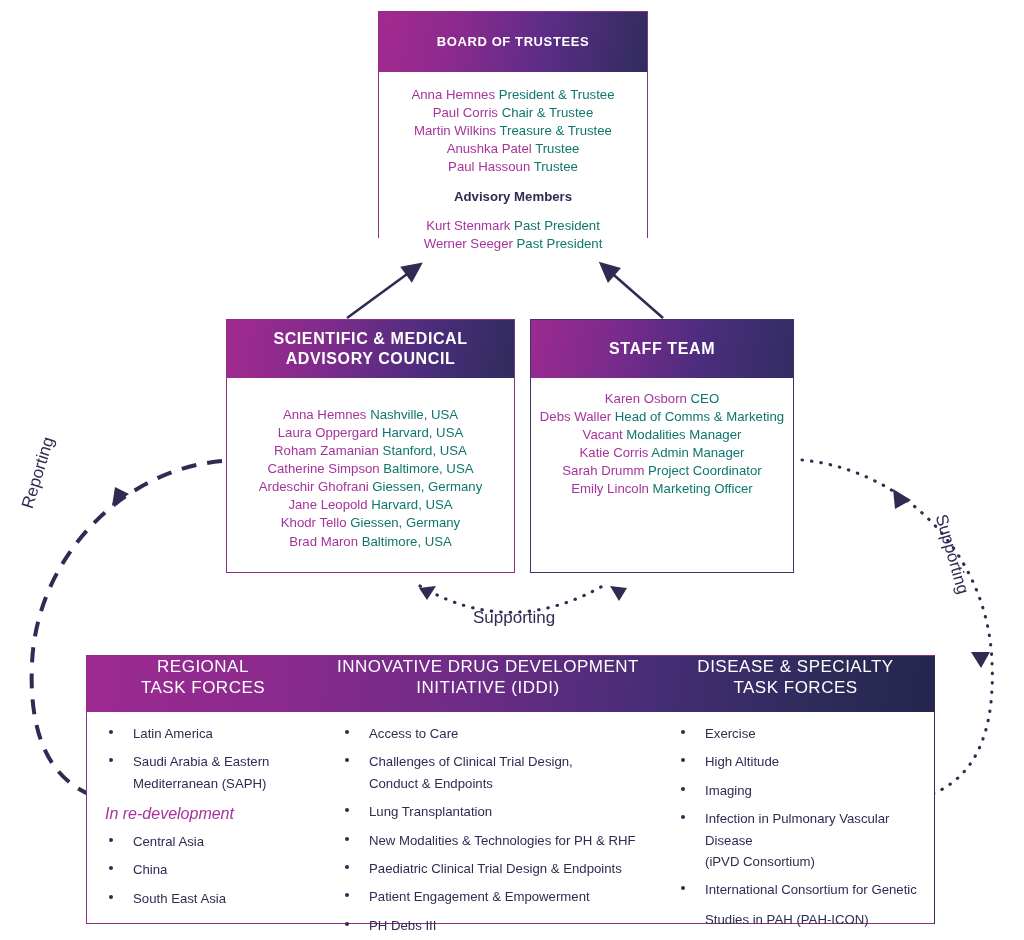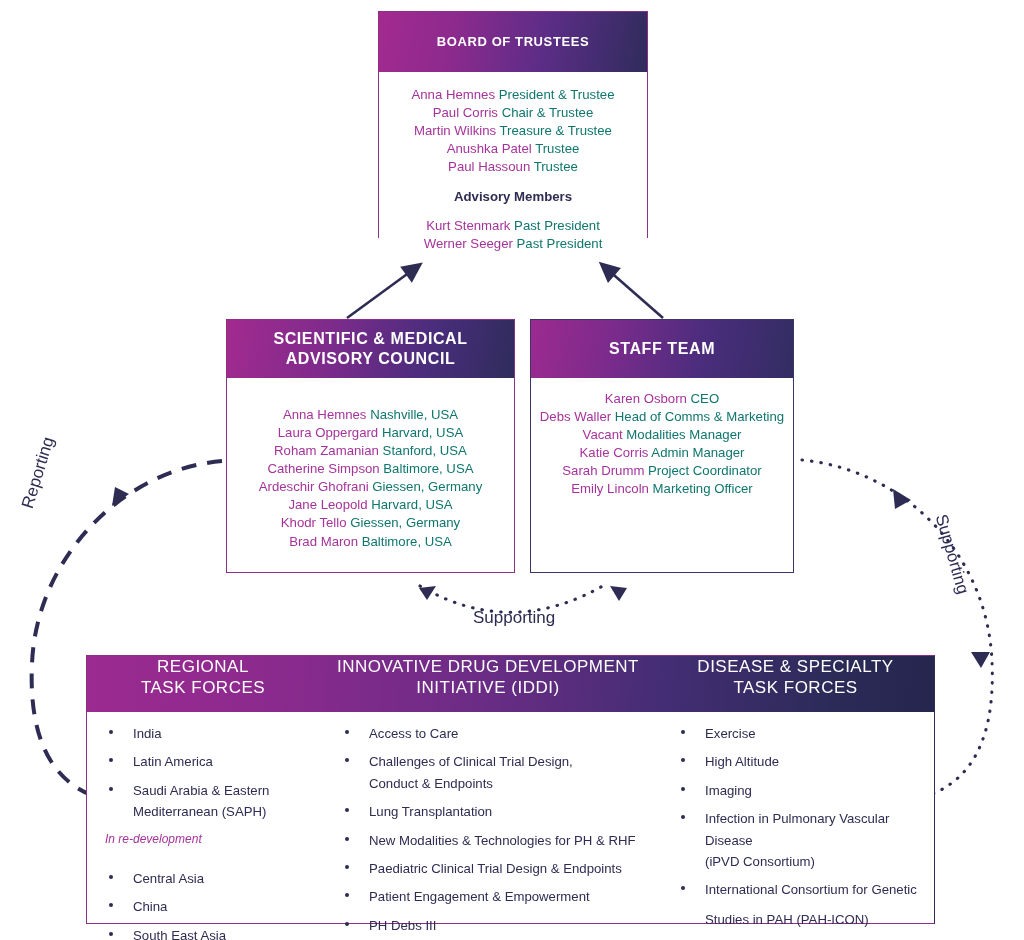--- a/index.html
+++ b/index.html
@@ -174,24 +174,24 @@
     border-radius: 50%;
     background: #2e2c52;
   }
   li.nobullet {
     padding-left: 36px;
     margin-top: -7px;
   }
   .redev {
     color: #a6339b;
     font-style: italic;
-    font-size: 12px;
+    font-size: 16px;
     line-height: 1.62;
     padding-left: 8px;
-    margin: 2px 0 19px 0;
+    margin: 2px 0 4px 0;
   }
 </style>
 </head>
 <body>
 
 <div id="stage">
 
   <svg id="connectors" viewBox="0 0 1024 940" width="1024" height="940">
     <defs>
       <marker id="solidArrow" markerWidth="9" markerHeight="9" refX="4.2" refY="4.2" orient="auto" markerUnits="strokeWidth">
@@ -357,24 +357,20 @@
         </div>
       </div>
     </div>
 
     <div class="panel-body">
 
       <div class="panel-col col-a">
         <ul class="bullets">
           <li>
             <span class="dot"></span>
-            <span>India</span>
-          </li>
-          <li>
-            <span class="dot"></span>
             <span>Latin America</span>
           </li>
           <li>
             <span class="dot"></span>
             <span>Saudi Arabia &amp; Eastern</span>
           </li>
           <li class="nobullet">
             <span>Mediterranean (SAPH)</span>
           </li>
         </ul>

